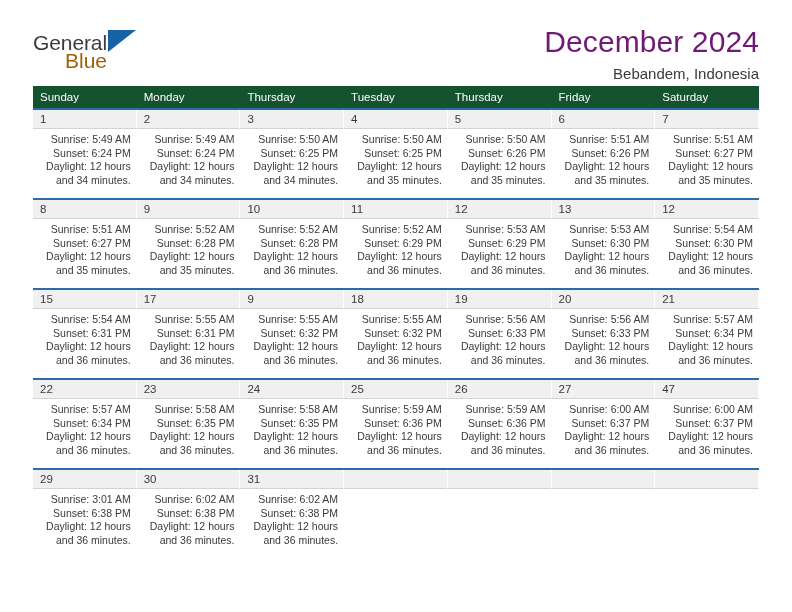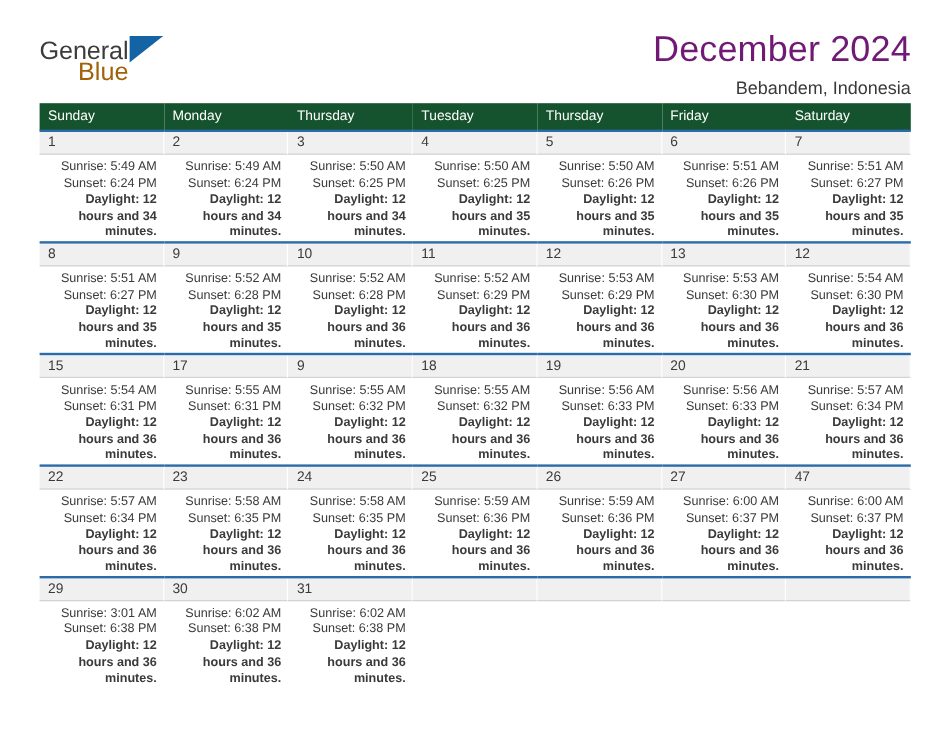--- a/index.html
+++ b/index.html
@@ -122,21 +122,21 @@
     border-bottom: 1px solid #d3d3d3;
   }
   .details {
     padding: 4px 6px 0 7px;
     font-size: 10.5px;
     line-height: 13.6px;
     color: #3a3a3a;
     text-align: right;
   }
   .details div { white-space: nowrap; }
-  .details .daylight { white-space: normal; font-weight: bold; }
+  .details .daylight { white-space: normal; }
 </style>
 </head>
 <body>
 
 <div class="page">
 
   <div class="header">
     <div class="brand">
       <div class="brand-row1">
         <span class="brand-general">General</span>

